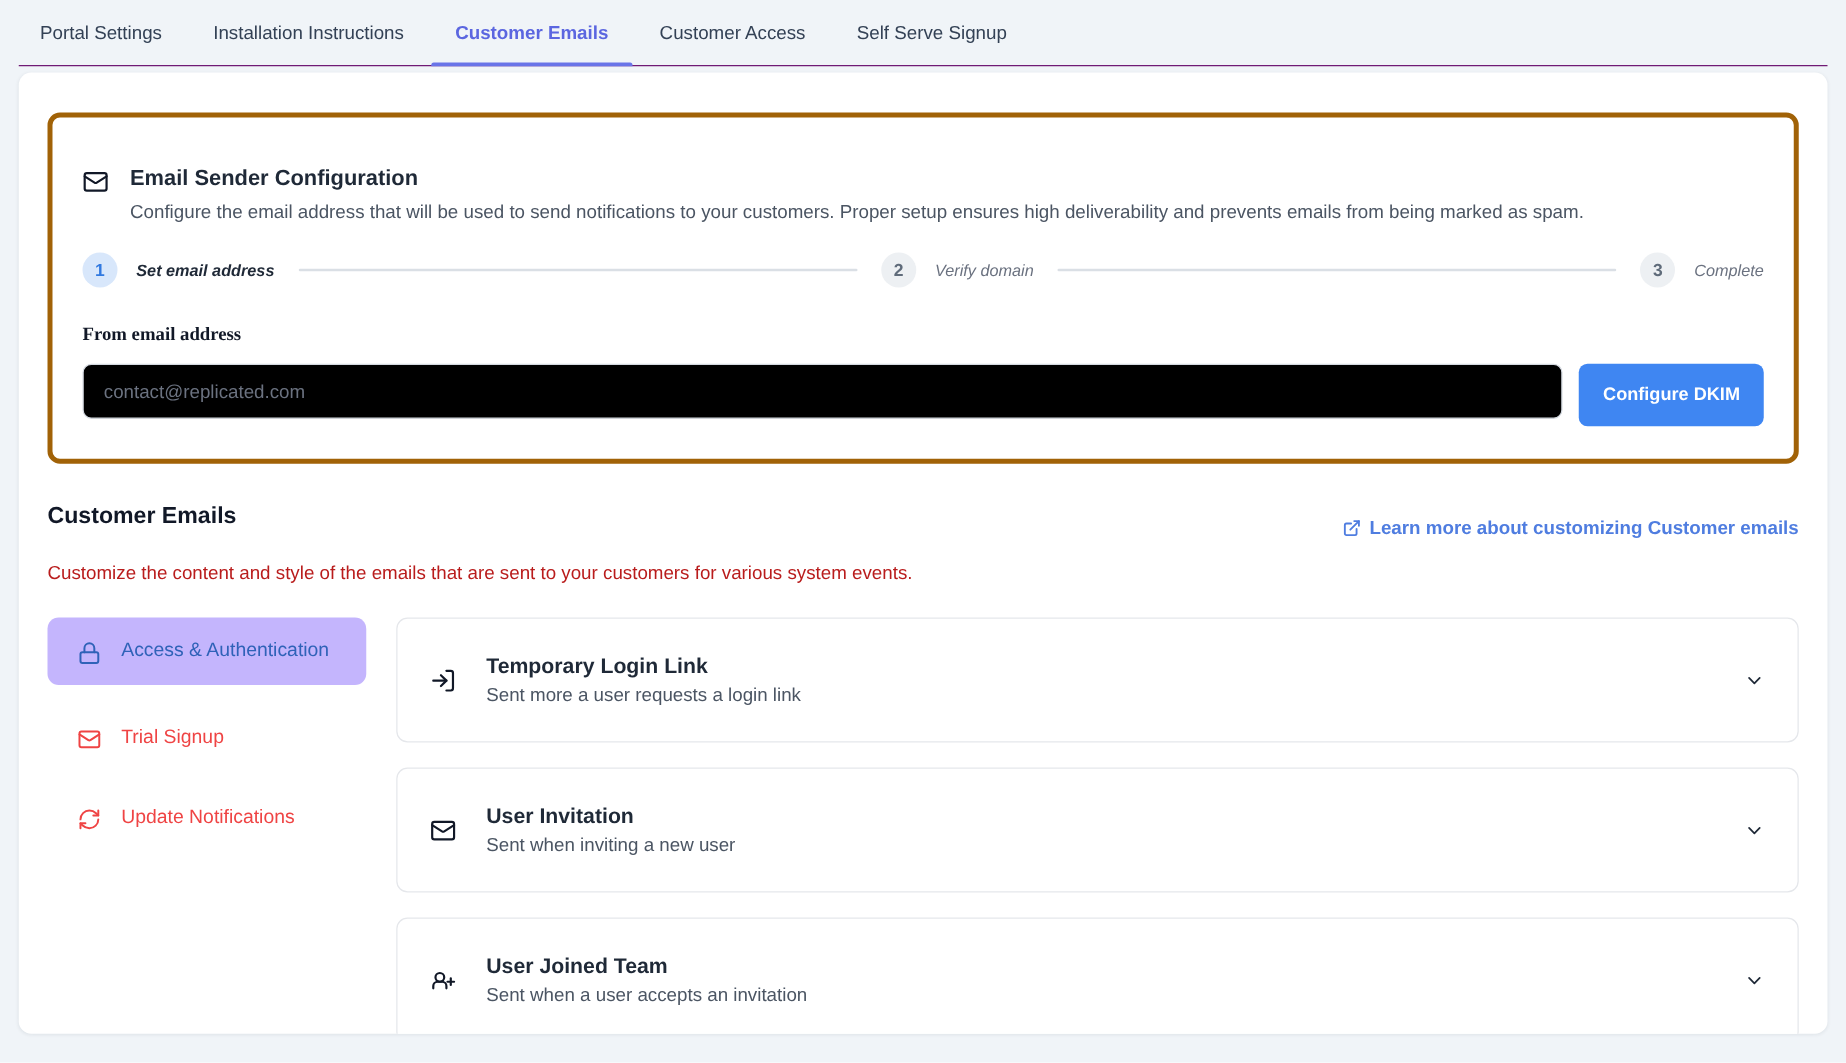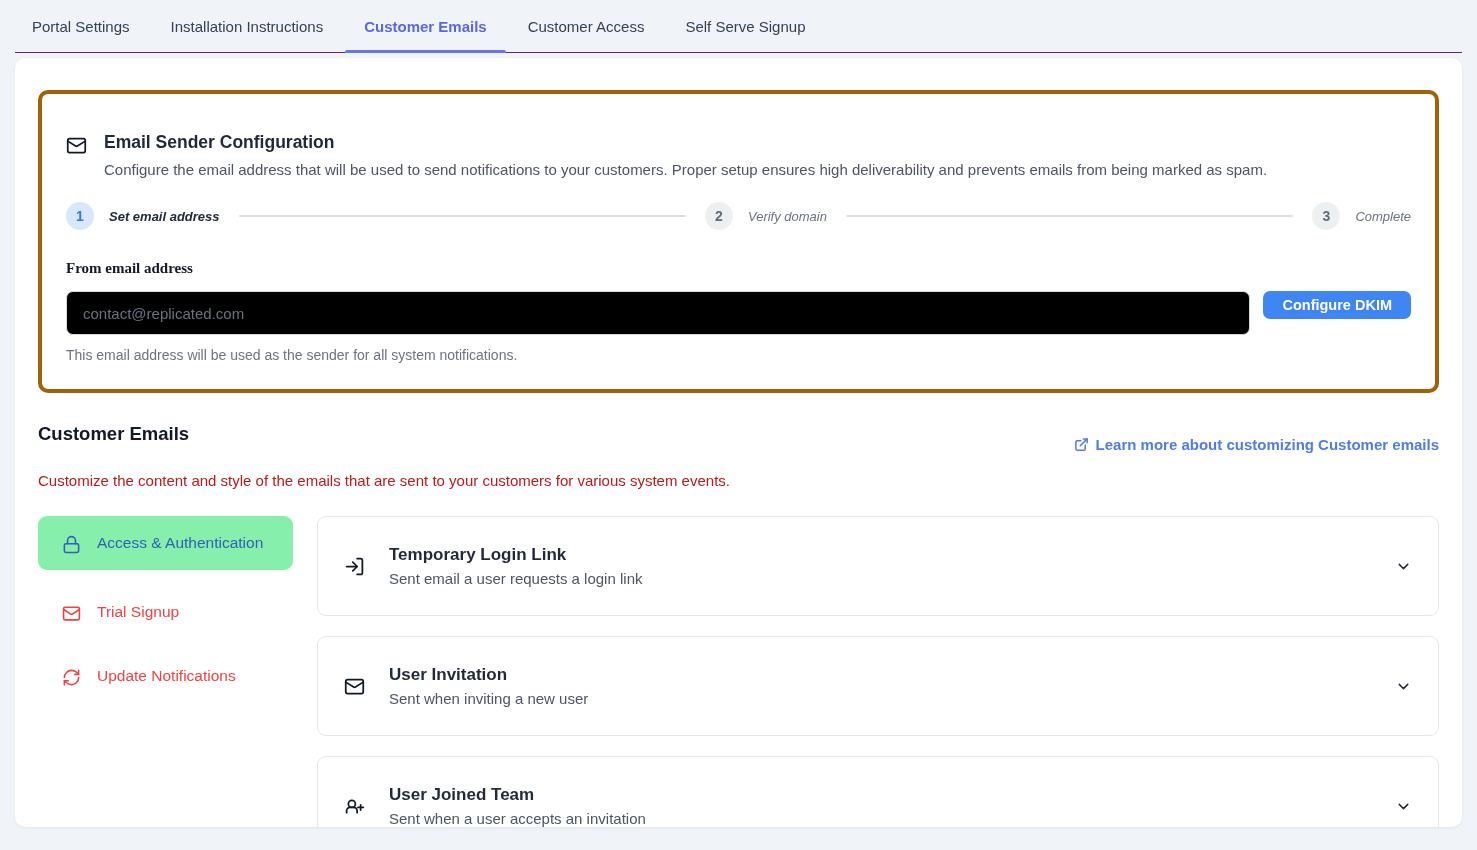--- a/index.html
+++ b/index.html
@@ -72,21 +72,21 @@
   .input-row { display:flex; gap:13px; margin-top:14px; }
   .email-input {
     flex:1; height:44px;
     border:1px solid #d4d9e0; border-radius:7px;
     padding:0 16px;
     font-family:"Liberation Sans", sans-serif;
     font-size:15px; color:#6b7280;
     outline:none; background:#000000;
   }
   .dkim-btn {
-    height:28px; padding:0 19px;
+    height:50px; padding:0 19px;
     background:#3f86f2; color:#ffffff;
     border:none; border-radius:7px;
     font-family:"Liberation Sans", sans-serif;
     font-size:14.5px; font-weight:600;
     cursor:pointer; white-space:nowrap;
   }
   .helper { margin-top:12px; font-size:14px; color:#6b7280; }
 
   
   .section-head { display:flex; justify-content:space-between; align-items:flex-start; margin-top:30px; }
@@ -105,21 +105,21 @@
   .cat-item {
     display:flex; gap:16px; align-items:flex-start;
     padding:10px 18px 10px 24px;
     margin-bottom:20px;
     border-radius:9px;
     font-size:15.5px; font-weight:500; color:#ef4444;
     line-height:1.55; cursor:pointer;
   }
   .cat-item svg { width:19px; height:19px; flex-shrink:0; margin-top:4px; }
   .cat-item.active {
-    background:#86efac; color:#2f62b8;
+    background:#c4b5fd; color:#2f62b8;
     padding-top:15px; padding-bottom:15px;
   }
 
   .cards { flex:1; display:flex; flex-direction:column; gap:20px; }
   .mail-card {
     border:1px solid #e5e7eb; border-radius:9px;
     padding:24px 26px;
     display:flex; align-items:center; gap:24px;
     min-height:100px;
     cursor:pointer; background:#fff;
@@ -172,21 +172,20 @@
         <span class="step-circle">3</span>
         <span class="step-label">Complete</span>
       </div>
     </div>
 
     <div class="form-label">From email address</div>
     <div class="input-row">
       <input class="email-input" type="text" value="contact@replicated.com" style="">
       <button class="dkim-btn">Configure DKIM</button>
     </div>
-    <div class="helper">This email address will be used as the sender for all system notifications.</div>
   </section>
 
   <div class="section-head">
     <div>
       <div class="section-title">Customer Emails</div>
       <div class="section-desc">Customize the content and style of the emails that are sent to your customers for various system events.</div>
     </div>
     <a class="learn-link">
       <span>
         <svg viewBox="0 0 24 24" fill="none" stroke="currentColor" stroke-width="2.4" stroke-linecap="round" stroke-linejoin="round">
@@ -240,21 +239,21 @@
       <div class="mail-card">
         <span class="micon">
           <svg viewBox="0 0 24 24" fill="none" stroke="#111827" stroke-width="2" stroke-linecap="round" stroke-linejoin="round">
             <path d="M15 3h4a2 2 0 0 1 2 2v14a2 2 0 0 1-2 2h-4"></path>
               <polyline points="10 17 15 12 10 7"></polyline>
               <line x1="15" y1="12" x2="3" y2="12"></line>
           </svg>
         </span>
         <div>
           <div class="mc-title">Temporary Login Link</div>
-          <div class="mc-desc">Sent email a user requests a login link</div>
+          <div class="mc-desc">Sent more a user requests a login link</div>
         </div>
         <span class="chevron">
           <svg viewBox="0 0 24 24" fill="none" stroke="currentColor" stroke-width="2" stroke-linecap="round" stroke-linejoin="round">
             <path d="m6 9 6 6 6-6"></path>
           </svg>
         </span>
       </div>
 
       <div class="mail-card">
         <span class="micon">

